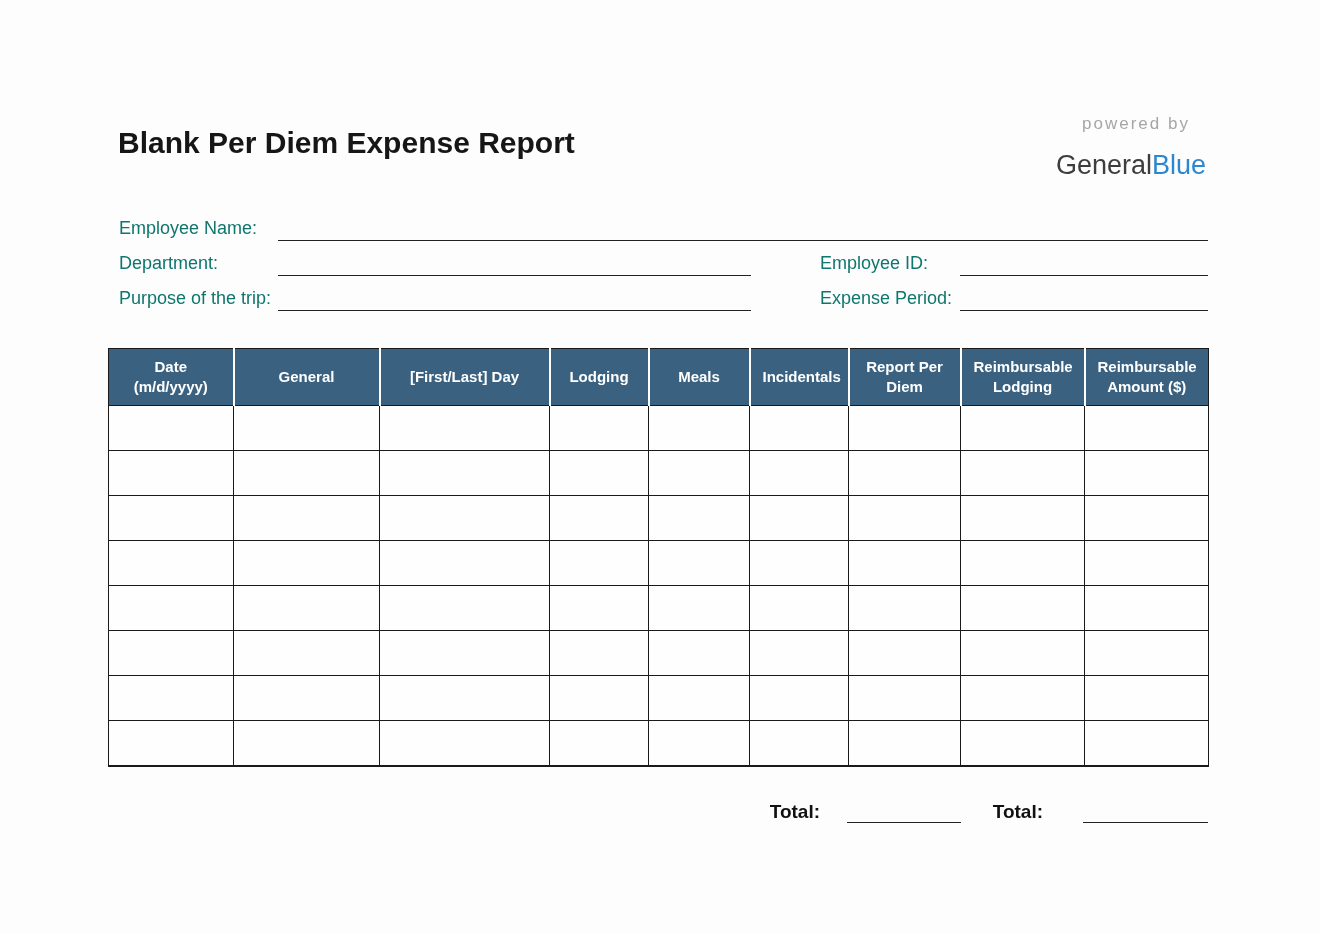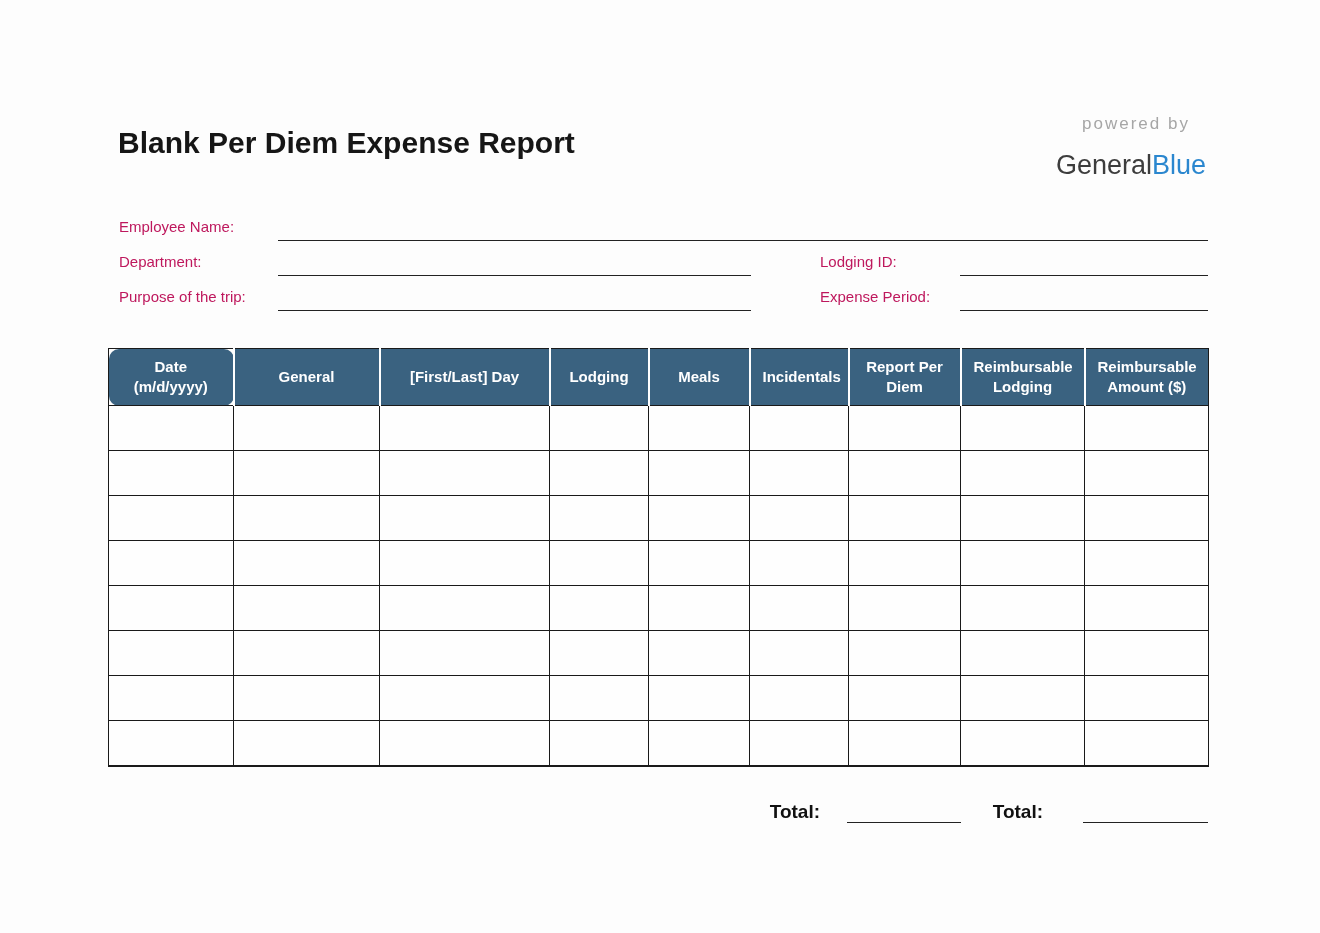--- a/index.html
+++ b/index.html
@@ -54,22 +54,22 @@
     margin-top: 16px;
     font-size: 27px;
     color: #3d3d3d;
     white-space: nowrap;
   }
   .logo .brand .blue { color: var(--brand-blue); }
 
   
   .f-label {
     position: absolute;
-    font-size: 15px;
-    color: #be185d;
+    font-size: 18px;
+    color: #0f766e;
     white-space: nowrap;
   }
   .fill-line {
     position: absolute;
     height: 0;
     border-bottom: 1px solid #222;
   }
 
   
   .expense-table {
@@ -87,21 +87,21 @@
     font-weight: bold;
     height: 57px;
     padding: 2px 12px;
     text-align: center;
     vertical-align: middle;
     border-right: 2px solid #ffffff;
     border-bottom: 1px solid var(--border-dark);
     line-height: 1.35;
   }
   .expense-table th:last-child { border-right: 1px solid var(--border-dark); }
-  .expense-table th:first-child { border-left: 1px solid var(--border-dark); border-radius: 10px; }
+  .expense-table th:first-child { border-left: 1px solid var(--border-dark); }
   .expense-table thead tr { border-top: 1px solid var(--border-dark); }
   .expense-table td {
     height: 45px;
     background: #fefefe;
     border: 1px solid var(--border-dark);
     padding: 0;
   }
   .expense-table tbody tr:last-child td { border-bottom: 2px solid var(--border-dark); }
 
   
@@ -126,21 +126,21 @@
 
   <h1 class="doc-title">Blank Per Diem Expense Report</h1>
 
   <div class="logo">
     <div class="powered">powered by</div>
     <div class="brand"><span>General</span><span class="blue">Blue</span></div>
   </div>
 
   <span class="f-label" style="left:119px; top:218px;">Employee Name:</span>
   <span class="f-label" style="left:119px; top:253px;">Department:</span>
-  <span class="f-label" style="left:820px; top:253px;">Lodging ID:</span>
+  <span class="f-label" style="left:820px; top:253px;">Employee ID:</span>
   <span class="f-label" style="left:119px; top:288px;">Purpose of the trip:</span>
   <span class="f-label" style="left:820px; top:288px;">Expense Period:</span>
 
   <div class="fill-line" style="left:278px; top:240px; width:930px;"></div>
   <div class="fill-line" style="left:278px; top:275px; width:473px;"></div>
   <div class="fill-line" style="left:960px; top:275px; width:248px;"></div>
   <div class="fill-line" style="left:278px; top:310px; width:473px;"></div>
   <div class="fill-line" style="left:960px; top:310px; width:248px;"></div>
 
   <table class="expense-table">

